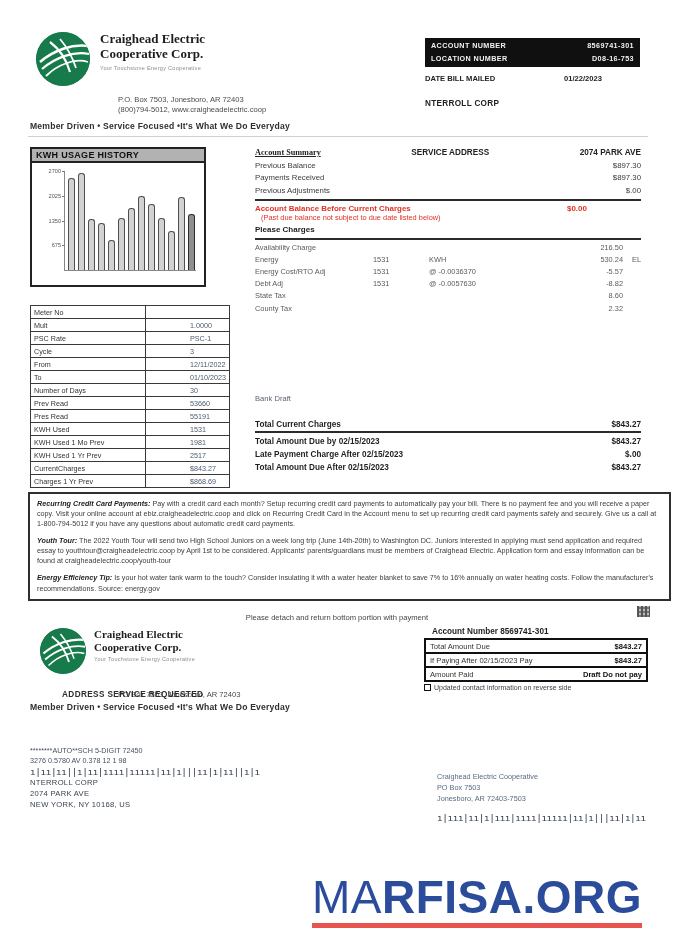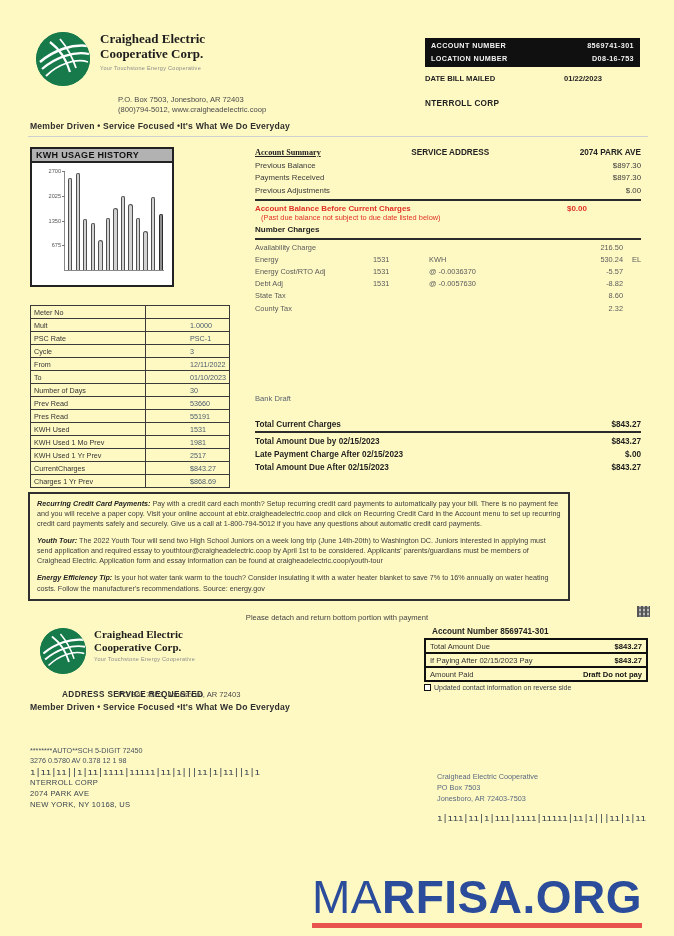--- a/index.html
+++ b/index.html
@@ -1,19 +1,19 @@
 <!DOCTYPE html>
 <html><head>
 <meta charset="utf-8">
 <style>
   * { margin:0; padding:0; box-sizing:border-box; }
   html,body { background:#e9e9e9; }
   .page {
     position:relative; width:674px; height:936px; margin:0 auto;
-    background:#fef9c3; overflow:hidden;
+    background:#ffffff; overflow:hidden;
     font-family:"Liberation Sans", sans-serif; color:#333;
   }
   .abs { position:absolute; }
 
   
   .logo-circle { width:54px; height:54px; border-radius:50%; background:#177a4b; position:relative; overflow:hidden; }
   .logo-circle svg { width:100%; height:100%; }
   .logo-small .logo-circle { width:46px; height:46px; }
   .co-name { font-family:"Liberation Serif", serif; font-weight:bold; font-size:13px; color:#1d1d1d; line-height:1.15; }
   .logo-small .co-name { font-size:11px; }
@@ -21,21 +21,21 @@
   .addr-lines { font-size:7.6px; color:#4a4a4a; line-height:1.35; }
   .motto { font-weight:bold; font-size:8.6px; color:#2f2f2f; letter-spacing:.2px; }
   .hair { height:1px; background:#cfcfcf; }
 
   .black-box { width:215px; background:#101010; color:#f2f2f2; padding:2px 6px; }
   .black-box .row { display:flex; justify-content:space-between; font-size:7.2px; font-weight:bold; letter-spacing:.4px; line-height:1.75; }
   .mailed { display:flex; width:215px; justify-content:space-between; font-size:7.6px; font-weight:bold; color:#222; }
   .customer { font-size:8.2px; font-weight:bold; color:#222; letter-spacing:.3px; }
 
   
-  .chart-box { width:144px; height:140px; border:2px solid #222; background:#fff; }
+  .chart-box { width:176px; height:140px; border:2px solid #222; background:#fff; }
   .chart-title { background:#b2b2b2; border-bottom:2px solid #222; font-size:9px; font-weight:bold; color:#111; padding:1px 4px; letter-spacing:.3px; }
   .plot { position:relative; margin:8px 8px 6px 32px; height:100px; border-left:1px solid #888; border-bottom:1px solid #888; }
   .ytick { position:absolute; right:calc(100% + 4px); transform:translateY(-50%); font-size:5.6px; color:#555; }
   .ytickmark { position:absolute; left:-3px; width:3px; height:1px; background:#777; }
   .bars { position:absolute; left:3px; right:1px; top:0; bottom:0; display:flex; align-items:flex-end; gap:3.2px; }
   .bar { width:7px; background:#d2d2d2; border:1px solid #4f4f4f; border-bottom:none; border-radius:3px 3px 0 0; }
   .bar.last { background:#8f8f8f; border-color:#2c2c2c; }
 
   
   .meter { border-collapse:collapse; width:200px; }
@@ -56,21 +56,21 @@
   .cc-label { font-weight:bold; color:#222; margin-top:3px; font-size:8px; }
   .chg-row { display:grid; grid-template-columns: 118px 56px 118px 1fr 18px; margin-top:3.2px; color:#5b5b5b; font-size:7.4px; }
   .chg-row .amt { text-align:right; }
   .chg-row .sfx { text-align:right; }
   .bank-draft { font-size:7.6px; color:#5b6470; }
   .totals { width:386px; }
   .tot-row { display:flex; justify-content:space-between; font-weight:bold; font-size:8.2px; color:#1f1f1f; margin-top:4px; }
   .tot-rule { height:2px; background:#2b2b2b; margin-top:2px; }
 
   
-  .notices { width:542px; border:2px solid #2f2f2f; padding:5px 7px; font-size:7.2px; color:#3c3c3c; line-height:1.4; }
+  .notices { width:643px; border:2px solid #2f2f2f; padding:5px 7px; font-size:7.2px; color:#3c3c3c; line-height:1.4; }
   .notices p { margin-bottom:7px; }
   .notices p:last-child { margin-bottom:0; }
   .lead { font-weight:bold; font-style:italic; color:#222; }
 
   .detach { width:100%; text-align:center; font-size:7.6px; color:#444; }
   .qr { width:13px; height:11px;
         background:
           repeating-linear-gradient(90deg,#555 0 2px,transparent 2px 4px),
           repeating-linear-gradient(0deg,#777 0 2px,#bbb 2px 4px); }
 
@@ -255,21 +255,21 @@
         <span>$.00</span>
       </div>
     <div class="rule2"></div>
     <div class="red-block red">
       <div>
         <div class="red-title">Account Balance Before Current Charges</div>
         <div class="red-sub">(Past due balance not subject to due date listed below)</div>
       </div>
       <div class="red-amt">$0.00</div>
     </div>
-    <div class="cc-label">Number Charges</div>
+    <div class="cc-label">Please Charges</div>
     <div class="rule2"></div>
     <div class="chg-row">
         <span>Availability Charge</span>
         <span></span>
         <span></span>
         <span class="amt">216.50</span>
         <span class="sfx"></span>
       </div>
     <div class="chg-row">
         <span>Energy</span>

